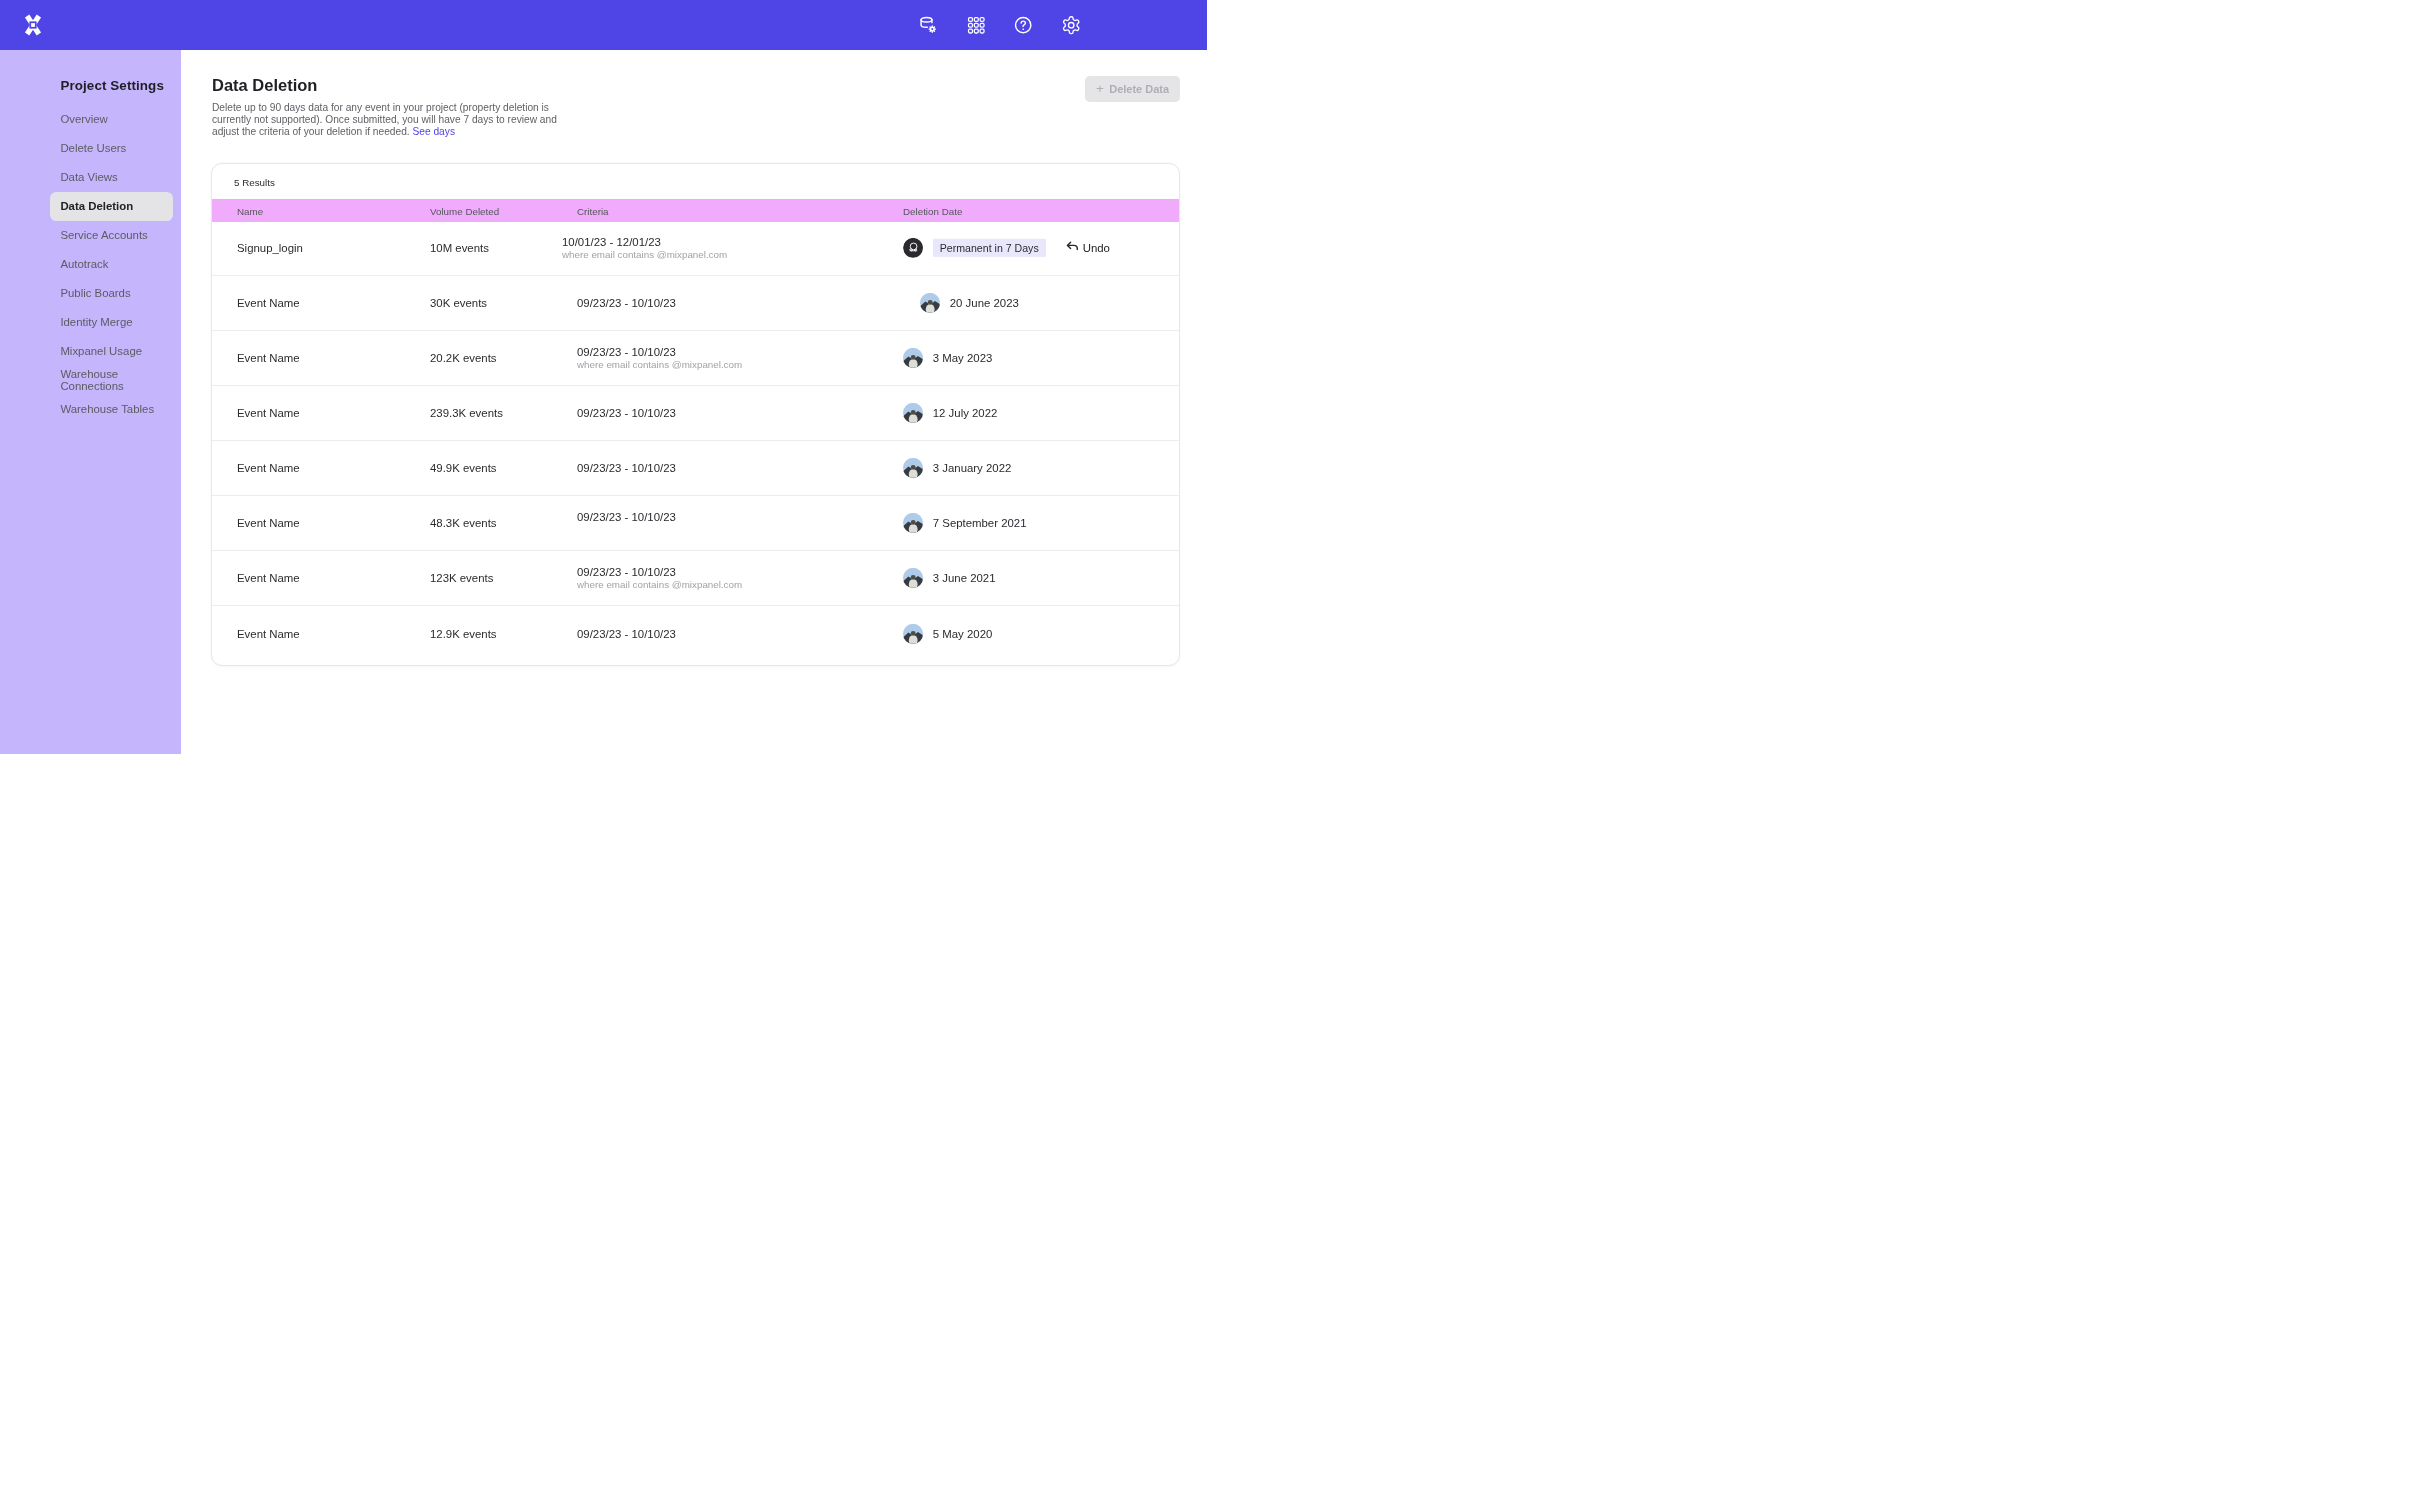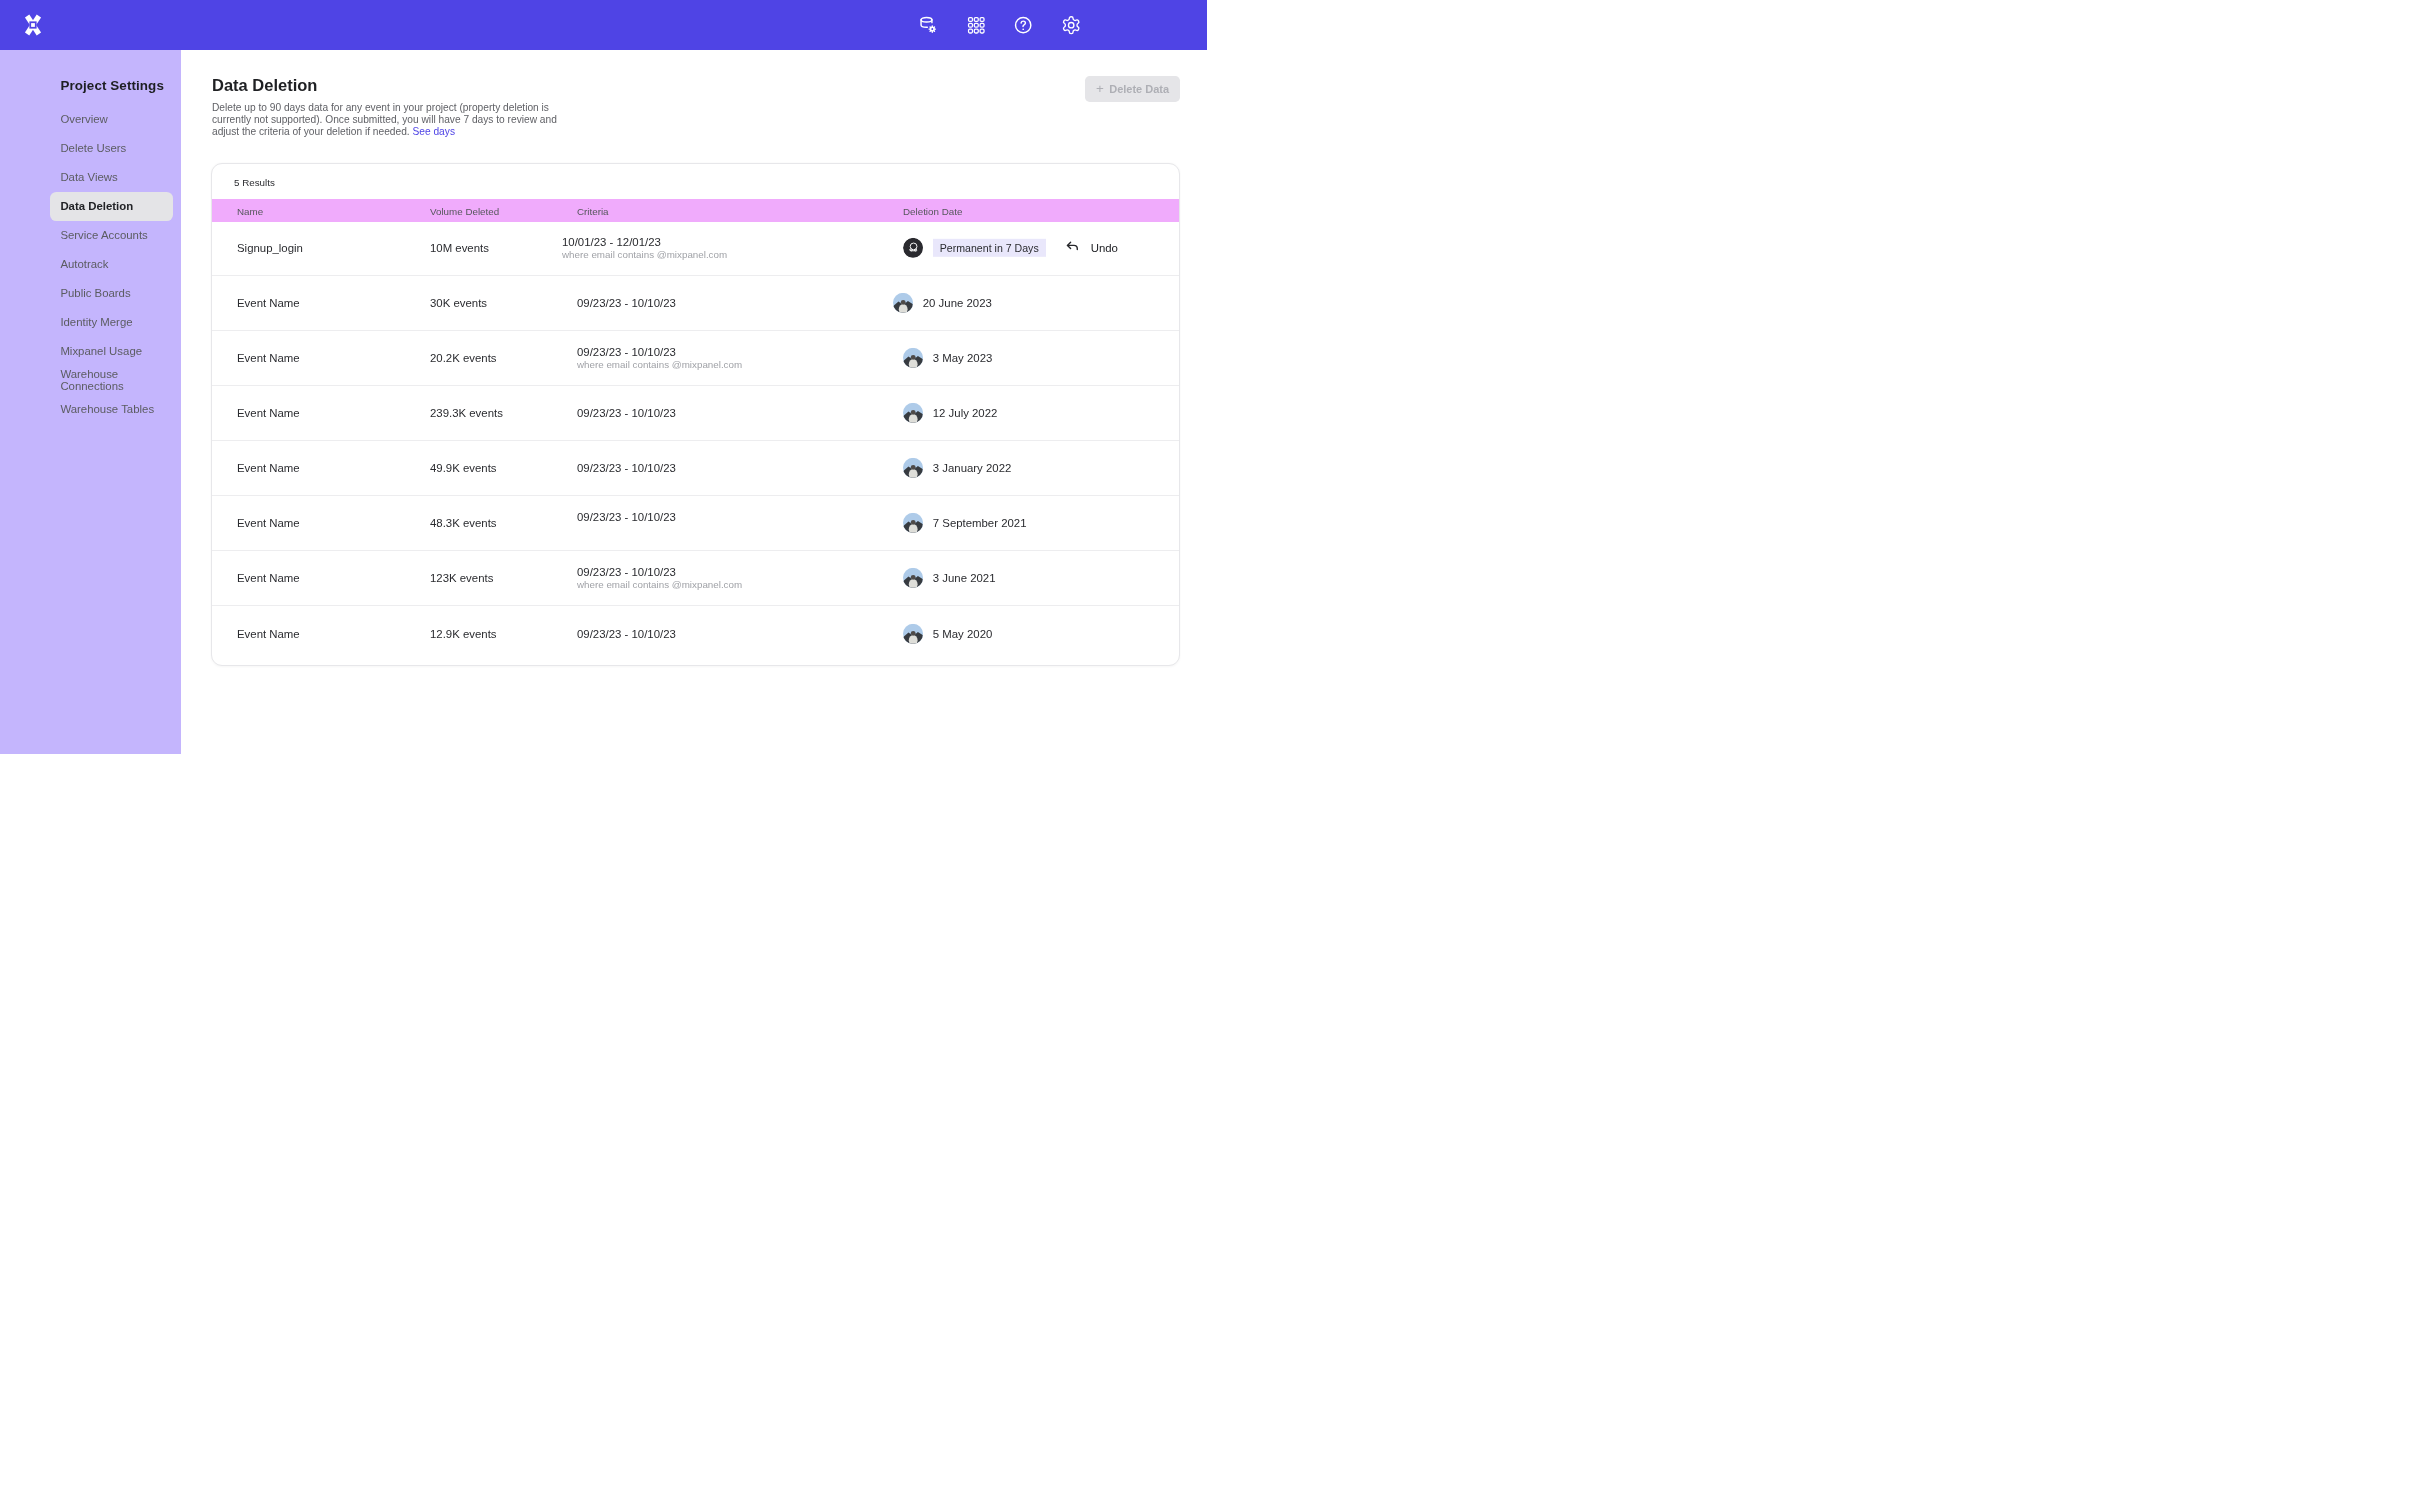--- a/index.html
+++ b/index.html
@@ -42,21 +42,21 @@
   .tbody { position:absolute; left:0; top:57px; width:100%; }
   .trow { position:relative; height:55px; border-bottom:0.8px solid #EDEDEF; }
   .trow:last-child { border-bottom:none; }
   .cell { position:absolute; top:50%; transform:translateY(-50%); font-size:11.4px; color:#2A2B2F; }
   .cell-criteria { display:flex; flex-direction:column; justify-content:center; }
   .crit-sub { font-size:9.8px; color:#A0A2A7; margin-top:1px; min-height:11.8px; }
   .cell-del { display:flex; align-items:center; }
   .avatar { width:20.4px; height:20.4px; border-radius:50%; overflow:hidden; flex:0 0 20.4px; margin-right:9.4px; }
   .avatar svg { display:block; width:20.4px; height:20.4px; }
   .badge { background:#E9E7FB; border-radius:0; padding:3.1px 7px; font-size:10.6px; color:#2B2C30; }
-  .undo-btn { display:flex; align-items:center; gap:12px; margin-left:19px; cursor:pointer;
+  .undo-btn { display:flex; align-items:center; gap:4px; margin-left:19px; cursor:pointer;
               font-size:11.4px; color:#212226; }
   .undo-btn svg { width:14px; height:14px; }
 </style>
 </head>
 <body>
 
 <div class="topbar">
   <div class="logo">
     <svg viewBox="0 0 28 28">
       <line x1="6.5" y1="2.5" x2="21.5" y2="25.5" stroke="#fff" stroke-width="6.6"></line>
@@ -169,21 +169,21 @@
             <span>Undo</span>
           </span>
         </div>
       </div>
       <div class="trow">
         <div class="cell" style="left: 25px;">Event Name</div>
         <div class="cell" style="left: 218px;">30K events</div>
         <div class="cell cell-criteria" style="left: 365px;">
           <div>09/23/23 - 10/10/23</div>
         </div>
-        <div class="cell cell-del" style="left: 650px; padding-left: 31px;">
+        <div class="cell cell-del" style="left: 677px; padding-left: 31px;">
           <span class="avatar">
             <svg viewBox="0 0 26 26">
               <rect width="26" height="26" fill="#AECBE9"></rect>
               <path d="M0 17 L7 11 L13 15.5 L19 10.5 L26 15 V26 H0 Z" fill="#373B40"></path>
               <ellipse cx="13" cy="21" rx="5.6" ry="6.6" fill="#DEDED9"></ellipse>
               <circle cx="13" cy="12.2" r="3.1" fill="#4E4A48"></circle>
             </svg>
           </span>
           <span>20 June 2023</span>
         </div>

